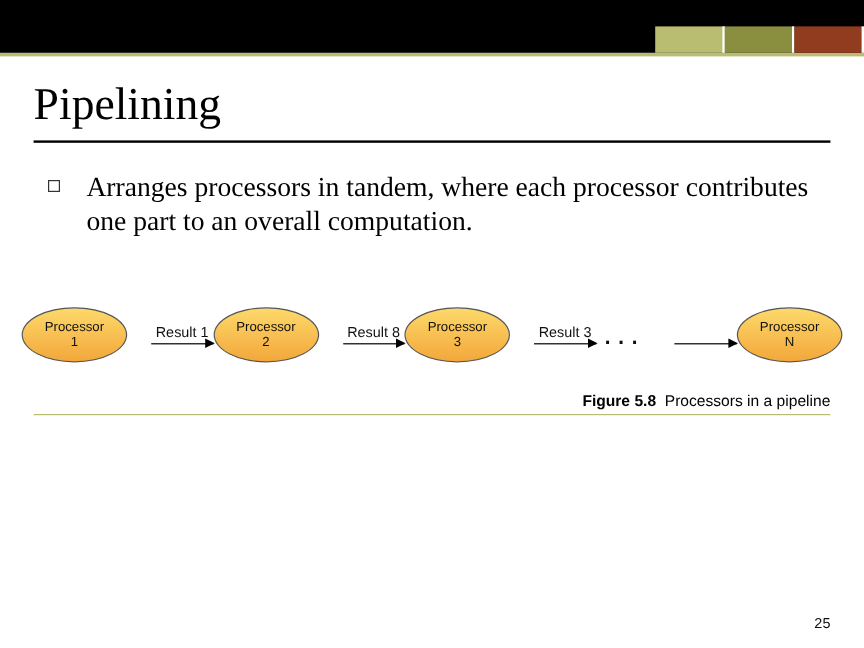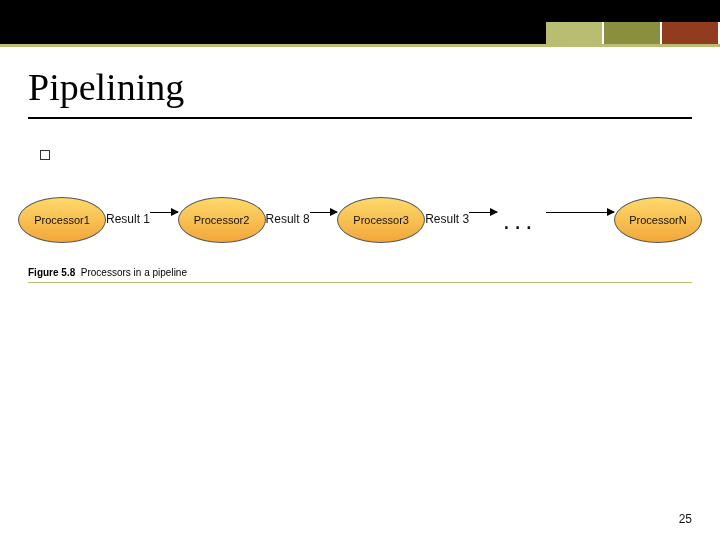--- a/index.html
+++ b/index.html
@@ -74,35 +74,37 @@
     align-items: center;
     justify-content: space-between;
   }
   .proc {
     width: 88px;
     height: 46px;
     border-radius: 50%;
     background: linear-gradient(180deg, #fdd96a 0%, #f3a73b 100%);
     border: 1px solid #555;
     display: flex;
-    flex-direction: row;
+    flex-direction: column;
     align-items: center;
     justify-content: center;
     font-family: Arial, sans-serif;
     font-size: 11px;
     color: #111;
     line-height: 1.1;
     flex-shrink: 0;
   }
   .arrow-seg {
     flex: 1;
     display: flex;
-    align-items: flex-start;
+    flex-direction: column;
+    align-items: center;
     min-width: 60px;
     position: relative;
+    padding-left: 20px;
   }
   .arrow-label {
     font-family: Arial, sans-serif;
     font-size: 12px;
     color: #111;
     margin-bottom: 2px;
     white-space: nowrap;
   }
   .arrow-line {
     width: 100%;
@@ -125,23 +127,24 @@
     font-size: 26px;
     letter-spacing: 4px;
     color: #111;
     padding: 0 6px;
     flex-shrink: 0;
   }
   .caption {
     margin: 24px 28px 0 28px;
     padding-bottom: 4px;
     font-family: Arial, sans-serif;
-    font-size: 10px;
+    font-size: 13px;
     color: #000;
     border-bottom: 1.5px solid #b9bd72;
+    text-align: right;
   }
   .caption b { font-weight: bold; }
   .page-num {
     position: absolute;
     right: 28px;
     bottom: 14px;
     font-family: Liberation Sans, sans-serif;
     font-size: 12px;
     color: #111;
   }
@@ -158,20 +161,21 @@
 </div>
 <div class="header-gold-line"></div>
 
 <div class="title-wrap">
   <div class="title">Pipelining</div>
 </div>
 <div class="title-rule"></div>
 
 <div class="body-text">
   <div class="bullet-marker"></div>
+  <div class="bullet-text">Arranges processors in tandem, where each processor contributes one part to an overall computation.</div>
 </div>
 
 <div class="diagram">
   <div class="proc">
     <span>Processor</span>
     <span>1</span>
   </div>
   <div class="arrow-seg">
     <div class="arrow-label">Result 1</div>
     <div class="arrow-line"></div>

